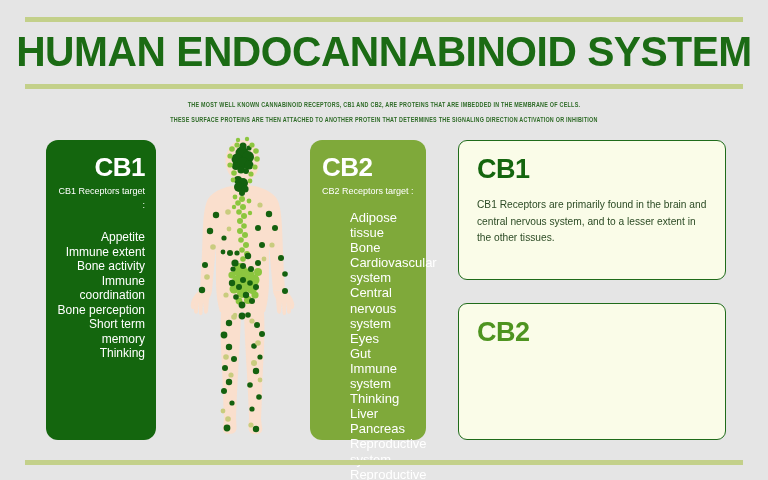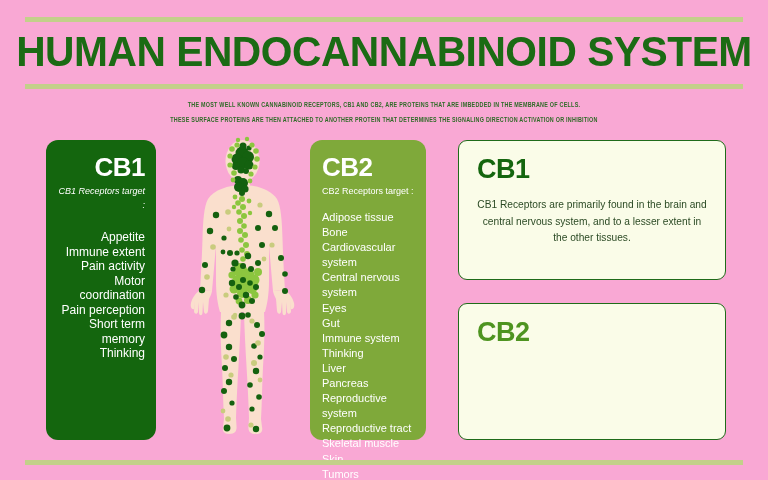--- a/index.html
+++ b/index.html
@@ -10,21 +10,21 @@
     height: 480px;
     background: #fafce8;
     font-family: "Liberation Sans", sans-serif;
     overflow: hidden;
     position: relative;
   }
 
   .page {
     position: absolute;
     inset: 0;
-    background: #f9a8d4;
+    background: #e5e5e5;
   }
 
   
   .rule {
     position: absolute;
     height: 5px;
     background: #c3d08a;
     left: 25px;
     right: 25px;
   }
@@ -80,21 +80,20 @@
     font-size: 26px;
     font-weight: bold;
     line-height: 30px;
     letter-spacing: -0.5px;
   }
   .panel-cb1 .panel-sub {
     font-size: 9px;
     line-height: 14px;
     margin-top: 2px;
     margin-bottom: 18px;
-    font-style: italic;
   }
   .panel-cb1 .panel-list li {
     list-style: none;
     font-size: 12px;
     line-height: 14.5px;
   }
 
   
   .panel-cb2 {
     position: absolute;
@@ -115,22 +114,23 @@
     letter-spacing: -0.5px;
   }
   .panel-cb2 .panel-sub {
     font-size: 9px;
     line-height: 14px;
     margin-top: 2px;
     margin-bottom: 12px;
   }
   .panel-cb2 .panel-list li {
     list-style: none;
-    font-size: 11px;
+    font-size: 13px;
     line-height: 15.1px;
+    margin-left: 28px;
   }
 
   
   .figure-wrap {
     position: absolute;
     left: 180px;
     top: 135px;
     width: 125px;
     height: 310px;
   }
@@ -156,21 +156,20 @@
     letter-spacing: -0.5px;
     margin-bottom: 12px;
   }
   .card-cb1 .card-heading { color: #14660e; }
   .card-cb2 .card-heading { color: #4e9420; }
 
   .card-body {
     font-size: 10.2px;
     line-height: 16.5px;
     color: #2b4a24;
-    text-align: center;
   }
 </style>
 </head>
 <body>
 
 <div class="page">
 
   <div class="rule rule-top"></div>
 
   <div class="title">HUMAN ENDOCANNABINOID SYSTEM</div>
@@ -181,23 +180,23 @@
     <span class="line">THE MOST WELL KNOWN CANNABINOID RECEPTORS, CB1 AND CB2, ARE PROTEINS THAT ARE IMBEDDED IN THE MEMBRANE OF CELLS.</span>
     <span class="line">THESE SURFACE PROTEINS ARE THEN ATTACHED TO ANOTHER PROTEIN THAT DETERMINES THE SIGNALING DIRECTION ACTIVATION OR INHIBITION</span>
   </div>
 
   <div class="panel-cb1">
     <div class="panel-heading">CB1</div>
     <div class="panel-sub">CB1 Receptors target :</div>
     <ul class="panel-list">
       <li>Appetite</li>
       <li>Immune extent</li>
-      <li>Pain activity</li>
-      <li>Motor coordination</li>
-      <li>Pain perception</li>
+      <li>Bone activity</li>
+      <li>Immune coordination</li>
+      <li>Bone perception</li>
       <li>Short term memory</li>
       <li>Thinking</li>
     </ul>
   </div>
 
   <div class="figure-wrap">
     <svg viewBox="0 0 125 310" xmlns="http://www.w3.org/2000/svg">
       <g fill="#fadfcd">
 
         <ellipse cx="62.5" cy="26" rx="17" ry="21"></ellipse>

